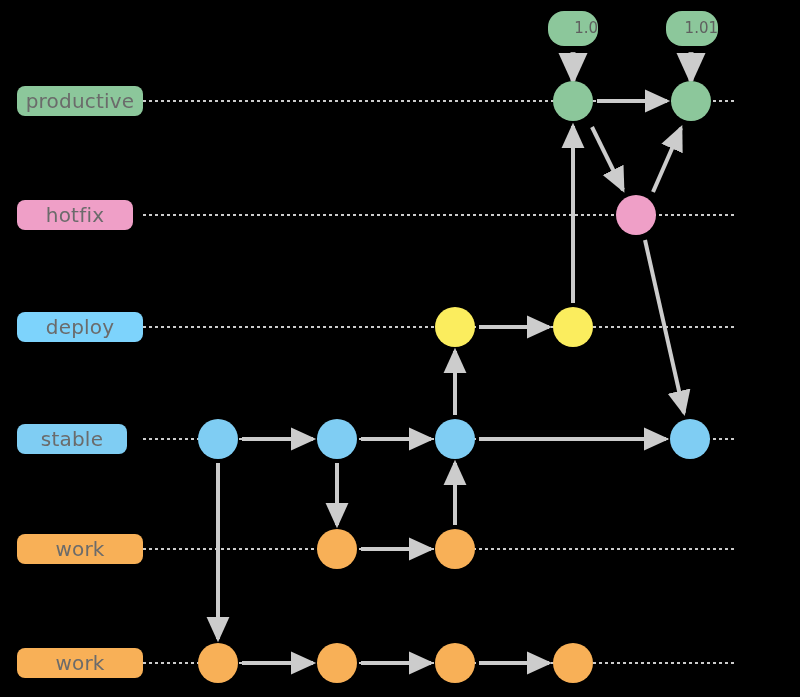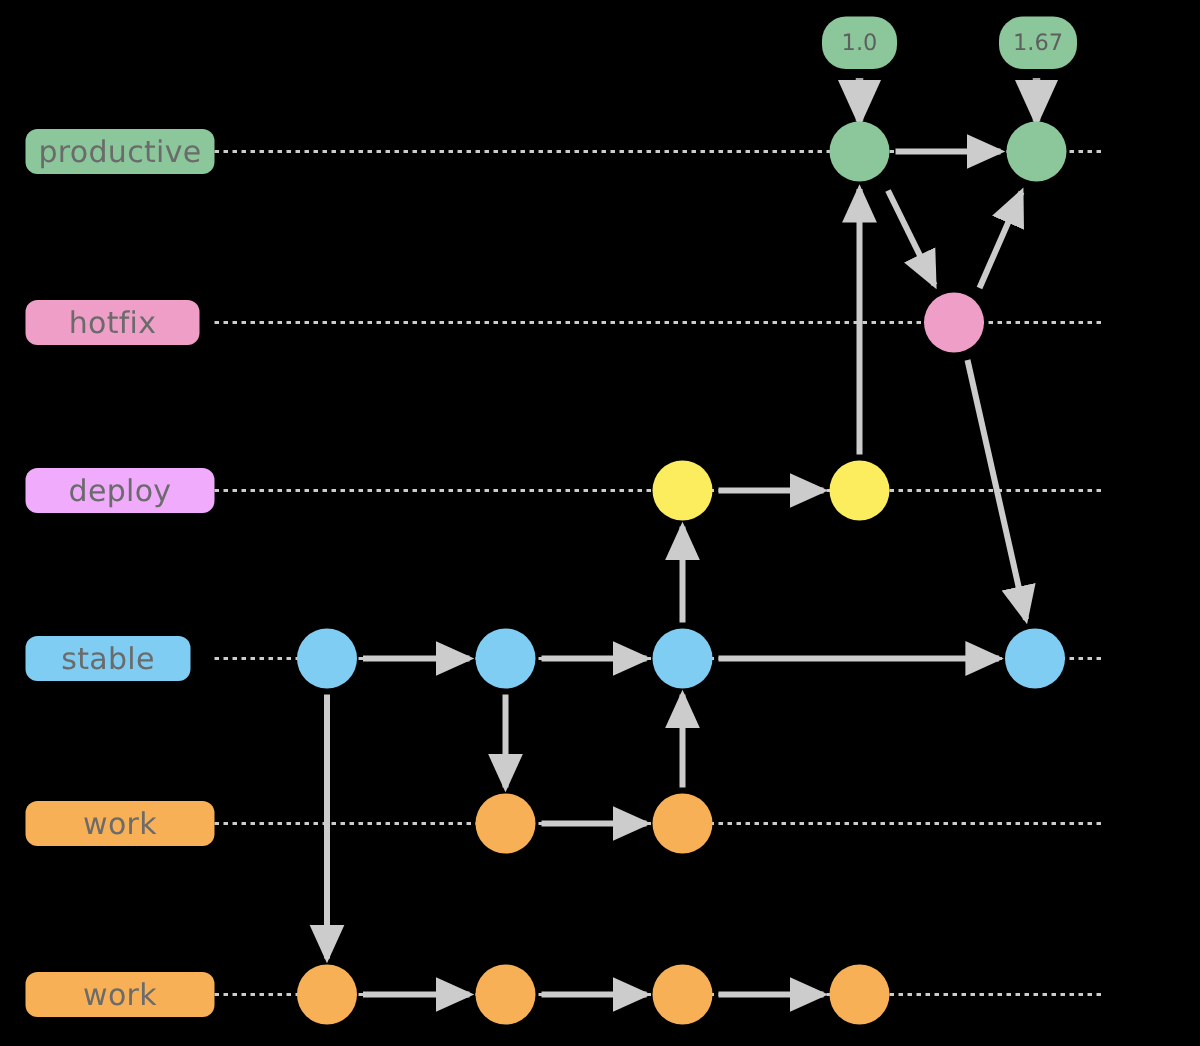--- a/index.html
+++ b/index.html
@@ -33,21 +33,21 @@
     letter-spacing: 0.2px;
     white-space: nowrap;
     overflow: hidden;
   }
   .tag-label {
     position: absolute;
     box-sizing: border-box;
     height: 35px;
     line-height: 35px;
     border-radius: 16px;
-    text-align: center;
+    text-align: right;
     color: #5f5f5f;
     font-size: 15px;
     white-space: nowrap;
   }
 </style>
 </head>
 <body>
 
 <svg id="canvas" viewBox="0 0 800 697" xmlns="http://www.w3.org/2000/svg">
   <defs>
@@ -101,21 +101,21 @@
       <circle cx="218" cy="663" r="20" fill="#f8b057"></circle>
       <circle cx="337" cy="663" r="20" fill="#f8b057"></circle>
       <circle cx="455" cy="663" r="20" fill="#f8b057"></circle>
       <circle cx="573" cy="663" r="20" fill="#f8b057"></circle>
     </g>
 </svg>
 
 <div id="labels">
     <div class="branch-label" style="left: 17px; top: 86px; width: 126px; background: rgb(140, 199, 155);">productive</div>
     <div class="branch-label" style="left: 17px; top: 200px; width: 116px; background: rgb(239, 159, 199);">hotfix</div>
-    <div class="branch-label" style="left: 17px; top: 312px; width: 126px; background: #f0abfc;">deploy</div>
+    <div class="branch-label" style="left: 17px; top: 312px; width: 126px; background: #7dd3fc;">deploy</div>
     <div class="branch-label" style="left: 17px; top: 424px; width: 110px; background: rgb(127, 205, 243);">stable</div>
     <div class="branch-label" style="left: 17px; top: 534px; width: 126px; background: rgb(248, 176, 87);">work</div>
     <div class="branch-label" style="left: 17px; top: 648px; width: 126px; background: rgb(248, 176, 87);">work</div>
   </div>
 <div id="tags">
     <div class="tag-label" style="left: 548px; top: 11px; width: 50px; height: 35px; line-height: 35px; background: rgb(140, 199, 155);">1.0</div>
-    <div class="tag-label" style="left: 666px; top: 11px; width: 52px; height: 35px; line-height: 35px; background: rgb(140, 199, 155);">1.67</div>
+    <div class="tag-label" style="left: 666px; top: 11px; width: 52px; height: 35px; line-height: 35px; background: rgb(140, 199, 155);">1.01</div>
   </div>
 
 </body></html>

